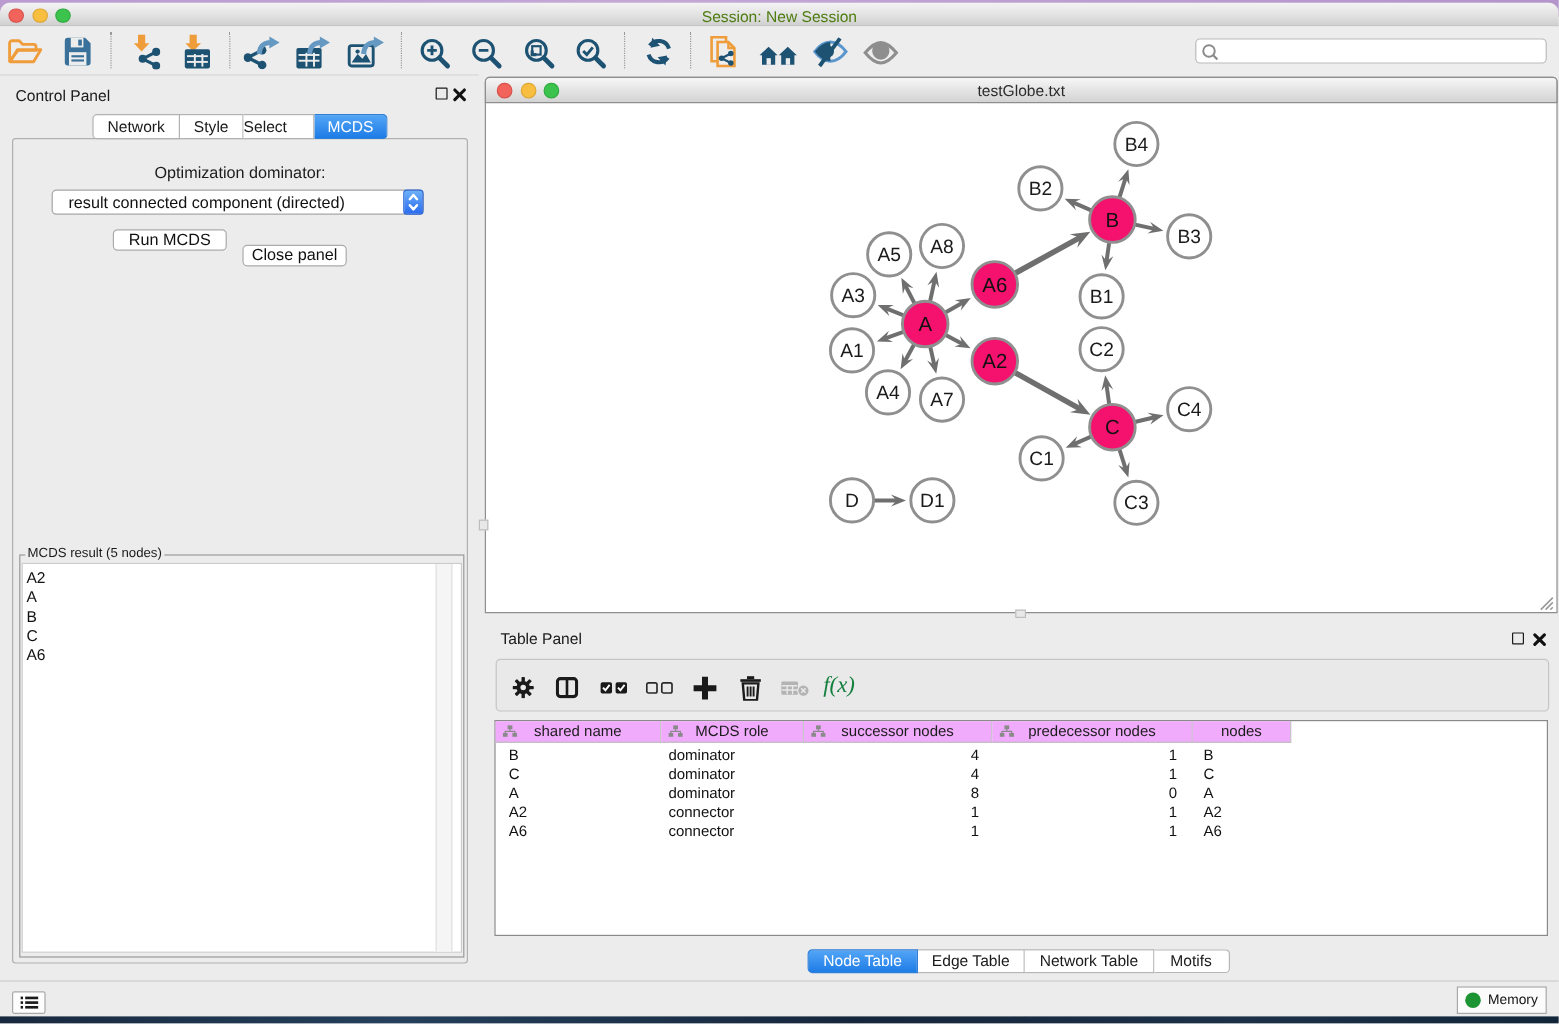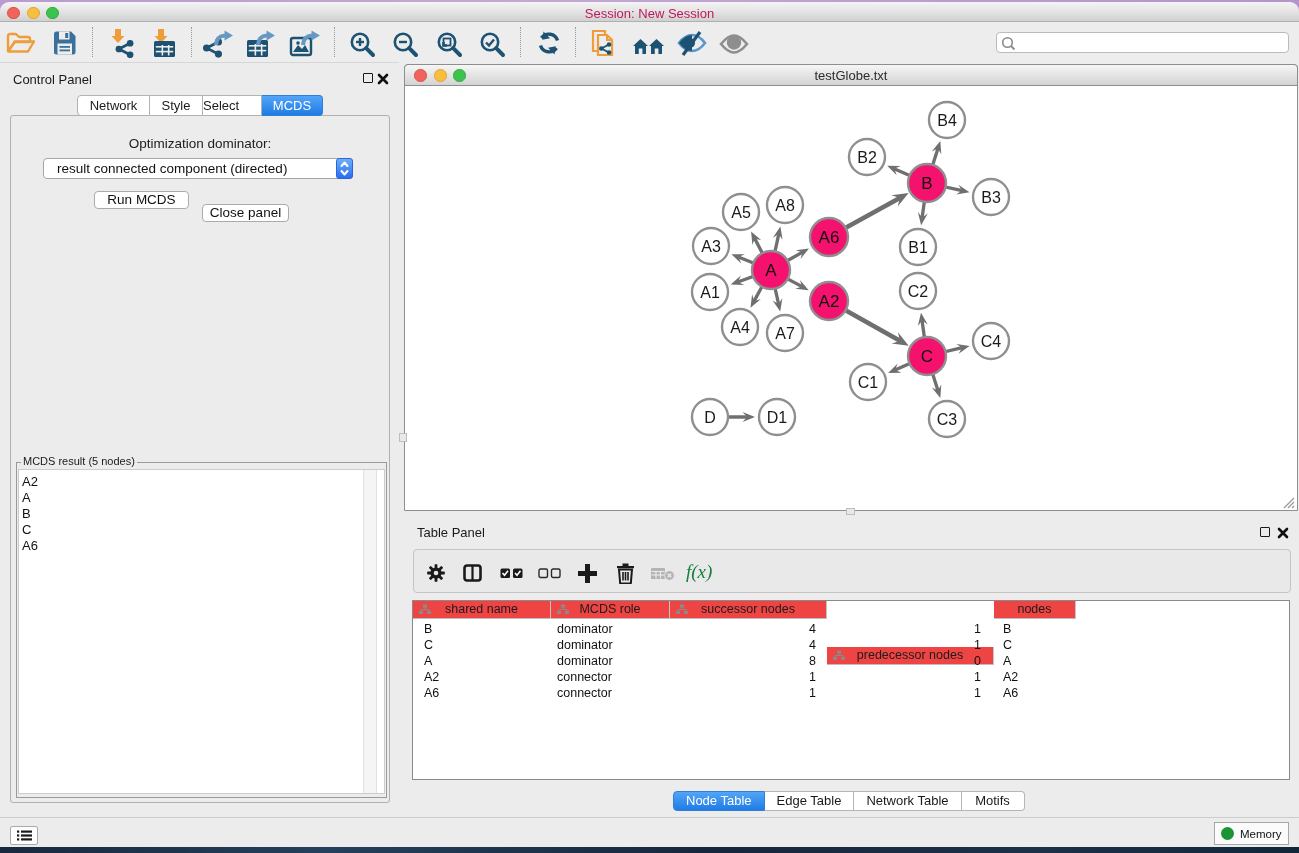--- a/index.html
+++ b/index.html
@@ -7,35 +7,35 @@
 body { font-family:"Liberation Sans", sans-serif; background:#ececec; position:relative; }
 .abs { position:absolute; }
 .tl { position:absolute; width:12.5px; height:12.5px; border-radius:50%; }
 .tsep { position:absolute; top:27px; height:30px; width:0; border-left:1px dotted #999; }
 .tab { height:21px; border:1px solid #b2b2b2; border-left:none; background:#fff; color:#1a1a1a; font-size:13px; line-height:19px; padding:0 14px; }
 .tab.first { border-left:1px solid #b2b2b2; border-radius:4px 0 0 4px; }
 .tab.sel { background:linear-gradient(#53a5f6,#1e7ce6); color:#fff; border-color:#2e7fd8; border-radius:0 4px 4px 0; }
 .btn { position:absolute; background:#fff; border:1px solid #ababab; border-radius:4px; font-size:13.5px; color:#111; text-align:center; }
 .wicon-float { position:absolute; width:11px; height:11px; border:1.5px solid #1a1a1a; border-radius:1px; background:#ececec; }
 .mli { position:absolute; left:22px; font-size:13px; color:#111; }
-.hcell { position:absolute; top:0; height:18px; background:#ef4444; border-right:1px solid #c6c6c6; border-bottom:1px solid #bdbdbd; font-size:12.5px; color:#1c1c1c; }
+.hcell { position:absolute; top:0; height:18px; background:#f0abfc; border-right:1px solid #c6c6c6; border-bottom:1px solid #bdbdbd; font-size:12.5px; color:#1c1c1c; }
 .hcell span { position:absolute; width:100%; text-align:center; top:1px; }
 .tcell { position:absolute; font-size:12.5px; color:#111; }
 .btab { height:20px; border:1px solid #b5b5b5; border-left:none; background:#fff; color:#1a1a1a; font-size:13px; line-height:18px; padding:0 12px; }
 .btab.sel { background:linear-gradient(#53a5f6,#1e7ce6); color:#fff; border-color:#2e7fd8; border-radius:4px 0 0 4px; border-left:1px solid #2e7fd8; }
 .btab.last { border-radius:0 4px 4px 0; }
 </style>
 </head>
 <body>
 <div class="abs" style="left:0;top:0;width:1299px;height:14px;background:linear-gradient(90deg,#b99bd0,#c3a8d6 40%,#b394cb)"></div>
 <div class="abs" style="left:0;top:2px;width:1299px;height:20px;background:linear-gradient(#f4f4f4,#e2e2e2 55%,#d0d0d0);border-radius:9px 9px 0 0;border-bottom:1px solid #b0b0b0;"></div>
 <div class="tl" style="left:7px;top:6.5px;background:#f2635c;border:1px solid #d8534d;"></div>
 <div class="tl" style="left:27px;top:6.5px;background:#f7be40;border:1px solid #dfa834;"></div>
 <div class="tl" style="left:46px;top:6.5px;background:#3cc34e;border:1px solid #31ab42;"></div>
-<div class="abs" style="left:0;top:5.5px;width:1299px;text-align:center;font-size:13px;color:#be185d;">Session: New Session</div>
+<div class="abs" style="left:0;top:5.5px;width:1299px;text-align:center;font-size:13px;color:#4d7c0f;">Session: New Session</div>
 <div class="abs" style="left:0;top:22px;width:1299px;height:41px;background:#ededed;"></div>
 <div class="tsep" style="left:92px"></div>
 <div class="tsep" style="left:191px"></div>
 <div class="tsep" style="left:334px"></div>
 <div class="tsep" style="left:520px"></div>
 <div class="tsep" style="left:575px"></div>
 <svg class="abs" style="left:6px;top:31px" width="30" height="24" viewBox="0 0 30 24">
     <path d="M2,20 L2,5 a2,2 0 0 1 2,-2 L10,3 L13,6 L22,6 a2,2 0 0 1 2,2 l0,3 L9,11 Z" fill="none" stroke="#ef9d3b" stroke-width="2.4" stroke-linejoin="round"></path>
     <path d="M2.5,20.5 L8.5,10.5 L28,10.5 L22,20.5 Z" fill="none" stroke="#ef9d3b" stroke-width="2.4" stroke-linejoin="round"></path>
   </svg>
@@ -371,21 +371,21 @@
     <svg width="12" height="11" viewBox="0 0 12 11" style="position:absolute;left:6px;top:3px;">
       <g fill="#8a8a8a">
         <rect x="4" y="0.5" width="4" height="3.2"></rect>
         <rect x="0" y="6.8" width="4" height="3.2"></rect>
         <rect x="8" y="6.8" width="4" height="3.2"></rect>
       </g>
       <path d="M6,3.5 L6,5.5 M2,6.8 L2,5.5 L10,5.5 L10,6.8" stroke="#8a8a8a" stroke-width="1" fill="none"></path>
     </svg>
     <span>successor nodes</span>
   </div>
-<div class="hcell" style="left:827px;top:601px;width:167px;margin-top:46px;">
+<div class="hcell" style="left:827px;top:601px;width:167px;">
     <svg width="12" height="11" viewBox="0 0 12 11" style="position:absolute;left:6px;top:3px;">
       <g fill="#8a8a8a">
         <rect x="4" y="0.5" width="4" height="3.2"></rect>
         <rect x="0" y="6.8" width="4" height="3.2"></rect>
         <rect x="8" y="6.8" width="4" height="3.2"></rect>
       </g>
       <path d="M6,3.5 L6,5.5 M2,6.8 L2,5.5 L10,5.5 L10,6.8" stroke="#8a8a8a" stroke-width="1" fill="none"></path>
     </svg>
     <span>predecessor nodes</span>
   </div>

